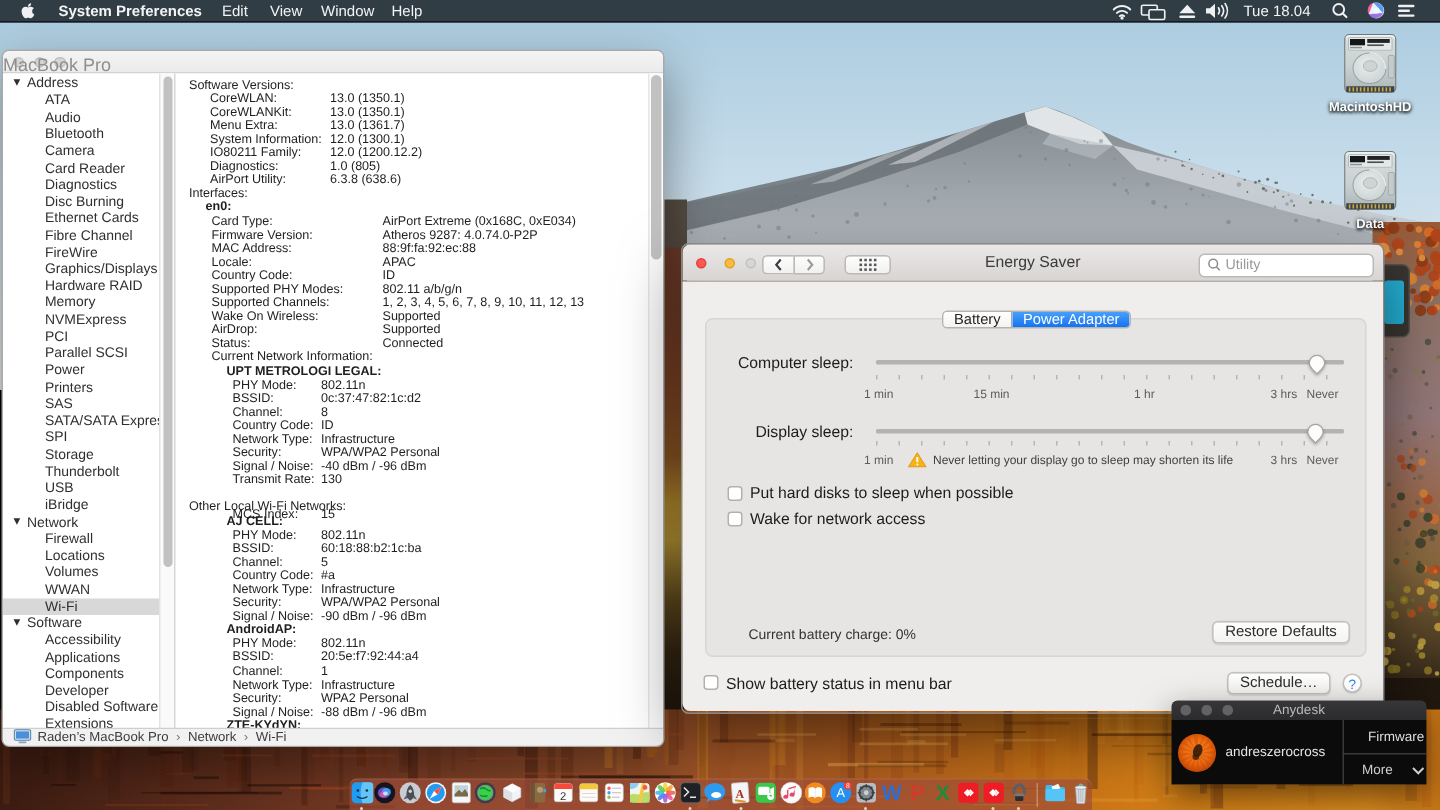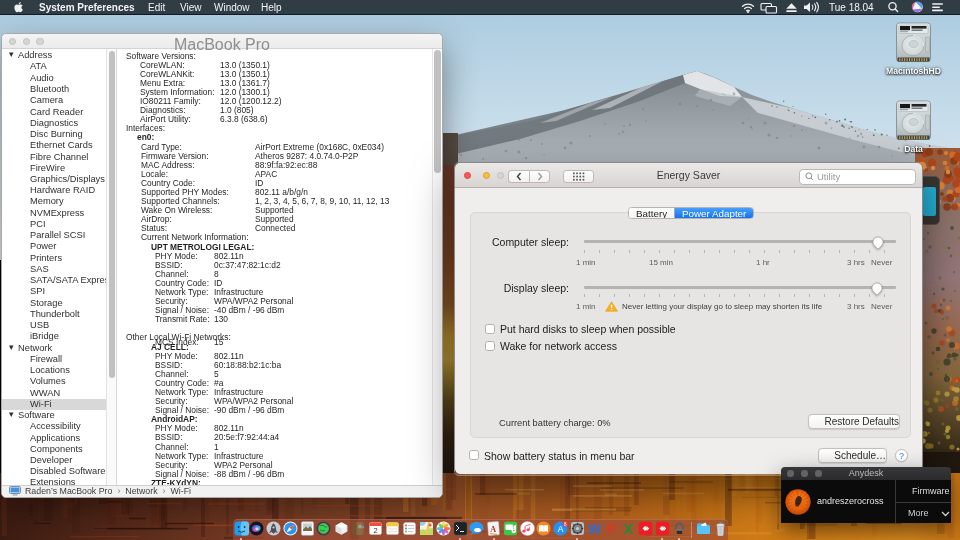--- a/index.html
+++ b/index.html
@@ -4,21 +4,21 @@
 html,body{width:960px;height:540px;overflow:hidden;font-family:"Liberation Sans",sans-serif;background:#000;position:relative}
 #wall{position:absolute;left:0;top:0}
 #menubar{position:absolute;left:0;top:0;width:960px;height:15px;background:#313d45;border-bottom:1px solid #141a1f;z-index:50}
 
 #macwin{position:absolute;left:1px;top:33px;width:442px;height:465px;background:#fff;border-radius:5px;border:1px solid #a9a9a9;box-shadow:0 14px 34px rgba(0,0,0,0.42);z-index:10}
 #mw-title{position:absolute;left:0;top:0;width:100%;height:15px;background:linear-gradient(#f4f4f4,#ebebeb);border-bottom:1px solid #d3d3d3;border-radius:5px 5px 0 0}
 .tl{position:absolute;top:4px;left:7px;width:7.2px;height:7.2px;border-radius:50%}
 .tl.g{background:#d6d6d6;border:0.5px solid #c0c0c0}
 .tl.r{background:#fc5753;border:0.5px solid #e0443e}
 .tl.y{background:#fdbc40;border:0.5px solid #dfa023}
-#mw-name{position:absolute;left:0;right:0;text-align:center;top:2px;font-size:16px;color:#8e8e8e}
+#mw-name{position:absolute;left:0;right:0;top:2px;font-size:12px;color:#8e8e8e}
 #mw-side{position:absolute;left:0;top:15px;width:104px;height:438px;overflow:hidden;font-size:9.3px;color:#2f2f2f}
 .srow{position:absolute;left:0;width:104px;height:11.2px;line-height:11.2px;white-space:nowrap}
 .srow.sel{background:#d8d8d8;width:115px}
 .tri{position:absolute;left:7px;top:-1px;font-size:9px;color:#2e2e2e}
 .sg{position:absolute;left:16px}
 .si{position:absolute;left:28px}
 #mw-sscroll{position:absolute;left:104px;top:15px;width:11px;height:438px;background:#fafafa;border-left:1px solid #e3e3e3;border-right:1px solid #d8d8d8}
 #mw-sthumb{position:absolute;left:1.5px;top:2px;width:6.5px;height:327px;background:#c1c1c1;border-radius:4px}
 #mw-content{position:absolute;left:116px;top:15px;width:317px;height:438px;overflow:hidden;font-size:8.4px;color:#1f1f1f}
 .crow{position:absolute;left:0;width:317px;height:9.1px;line-height:9.1px;white-space:nowrap}
@@ -47,21 +47,21 @@
 #tab-batt{padding:0 7px;line-height:11px;color:#1f1f1f;background:linear-gradient(#fff,#f4f3f2)}
 #tab-pa{padding:0 7px;line-height:11px;color:#fff;background:linear-gradient(#47a0fb,#1673f1);border-left:1px solid #9ab}
 .eslab{position:absolute;font-size:10.5px;color:#1c1c1c}
 .track{position:absolute;left:128.5px;width:312px;height:2.5px;background:#b5b3b1;border-radius:1px}
 .tick{position:absolute;width:1px;background:#b7b5b3}
 .thumb{position:absolute;filter:drop-shadow(0 1px 1px rgba(0,0,0,0.3))}
 .tlab{position:absolute;font-size:8px;color:#5c5c5c;white-space:nowrap}
 .cb{position:absolute;width:10px;height:10px;background:#fff;border:1px solid #b3b1af;border-radius:2.5px}
 .cblab{position:absolute;font-size:10.5px;color:#1c1c1c;white-space:nowrap}
 #es-charge{position:absolute;left:44px;top:230px;font-size:9.3px;color:#333}
-.btn{position:absolute;height:14.5px;background:linear-gradient(#fefefe,#f4f3f1);border:1px solid #c3c1bf;border-radius:4px;font-size:10px;color:#2c2c2c;text-align:right;line-height:13.5px;box-shadow:0 0.5px 1px rgba(0,0,0,0.12)}
+.btn{position:absolute;height:14.5px;background:linear-gradient(#fefefe,#f4f3f1);border:1px solid #c3c1bf;border-radius:4px;font-size:10px;color:#2c2c2c;text-align:center;line-height:13.5px;box-shadow:0 0.5px 1px rgba(0,0,0,0.12)}
 #es-help{position:absolute;left:440px;top:261px;width:13px;height:13px;background:#fff;border:1px solid #c3c1bf;border-radius:50%;text-align:center;line-height:13px;font-size:9px;color:#2a7fe8;box-shadow:0 0.5px 1px rgba(0,0,0,0.12)}
 
 #cyanpeek{position:absolute;left:921px;top:176px;width:19px;height:49px;background:#3a3632;border:1.5px solid #57534e;border-radius:0 5px 5px 0;z-index:15}
 #cyaninner{position:absolute;left:1px;top:10px;width:13px;height:29px;background:#25b2d8;border-radius:2px}
 
 #anydesk{position:absolute;left:781px;top:466.5px;width:170px;height:56.5px;z-index:30;box-shadow:0 8px 22px rgba(0,0,0,0.5);border-radius:4px 4px 0 0}
 #ad-tb{position:absolute;left:0;top:0;width:100%;height:13.5px;background:linear-gradient(#37373a,#2b2b2e);border-radius:4px 4px 0 0}
 .adl{position:absolute;left:6px;top:3.5px;width:6.5px;height:6.5px;border-radius:50%;background:#636366}
 #ad-name{position:absolute;left:0;right:0;top:1.5px;text-align:center;font-size:9px;color:#b9b9bb}
 #ad-body{position:absolute;left:0;top:13.5px;width:100%;height:43px;background:#0b0b0b}

